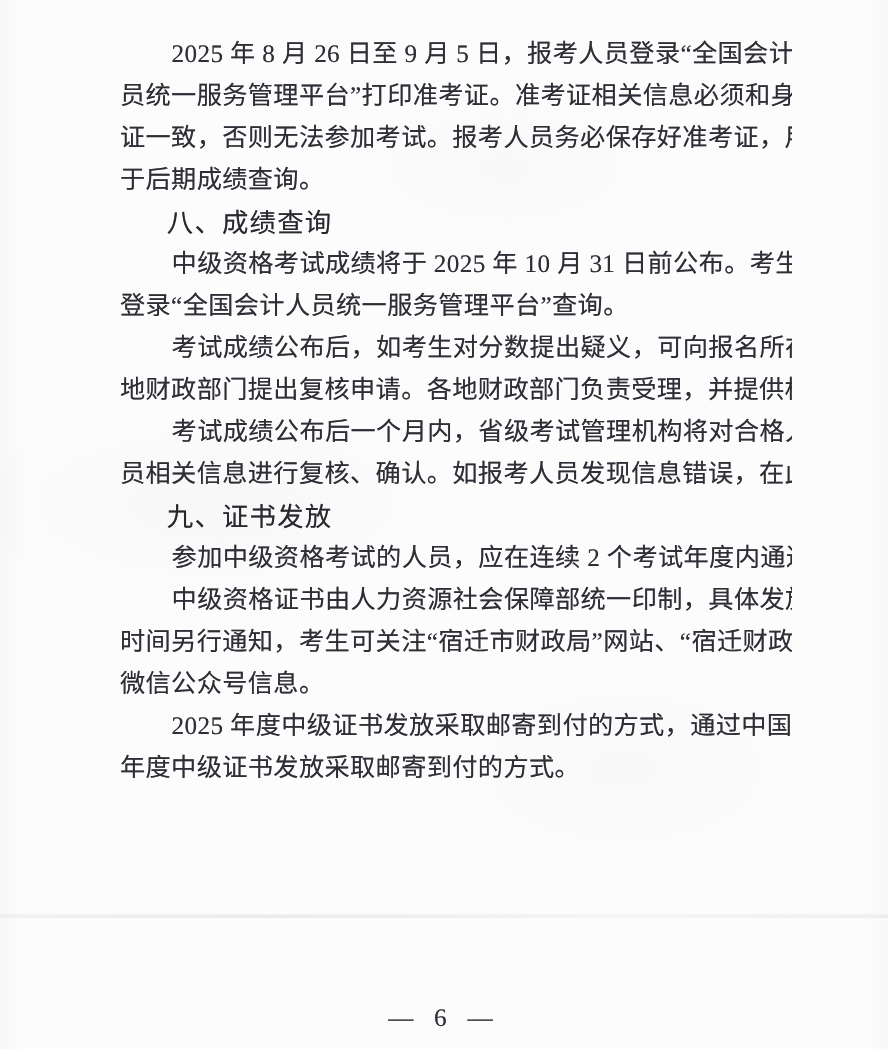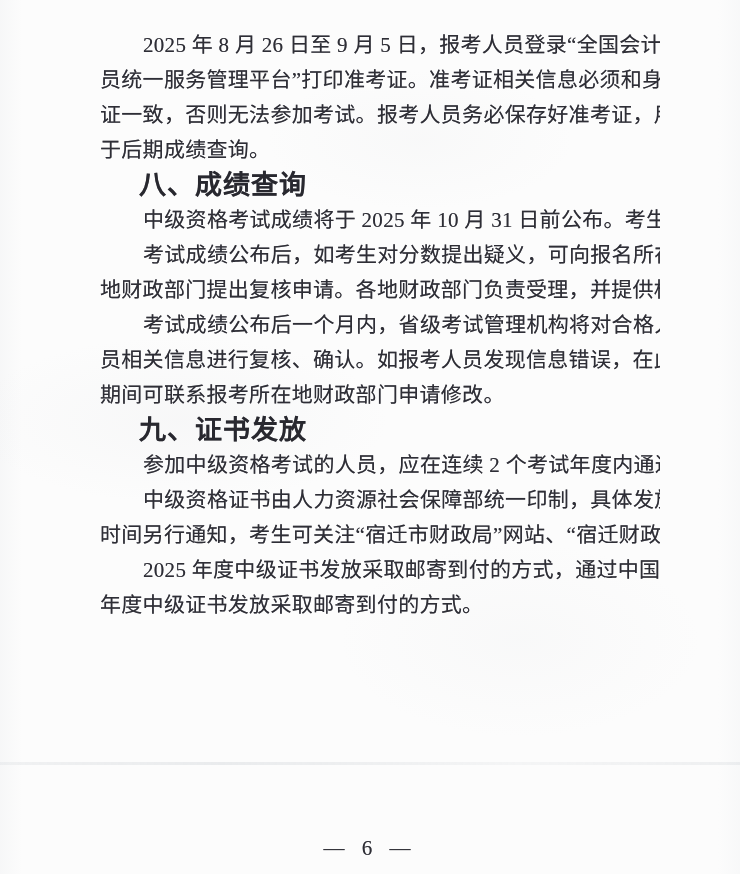--- a/index.html
+++ b/index.html
@@ -57,22 +57,22 @@
   .line.first {
     text-indent: 43px;
   }
   .line.last {
     text-align-last: left;
     white-space: normal;
     font-family: Liberation Serif, serif;
   }
   .line.heading {
     font-family: "Liberation Sans", "DejaVu Sans", sans-serif;
-    font-weight: 700;
-    font-size: 27px;
+    font-weight: 400;
+    font-size: 22px;
     letter-spacing: 1px;
     text-align-last: left;
     text-indent: 39px;
     color: #28282f;
   }
   .page-footer {
     position: absolute;
     left: 0;
     top: 836px;
     width: 100%;
@@ -92,32 +92,33 @@
 <div class="text-column">
 
   <div class="line first">2025 年 8 月 26 日至 9 月 5 日，报考人员登录“全国会计人</div>
   <div class="line">员统一服务管理平台”打印准考证。准考证相关信息必须和身份</div>
   <div class="line">证一致，否则无法参加考试。报考人员务必保存好准考证，用</div>
   <div class="line last">于后期成绩查询。</div>
 
   <div class="line heading">八、成绩查询</div>
 
   <div class="line first">中级资格考试成绩将于 2025 年 10 月 31 日前公布。考生可</div>
+  <div class="line last">登录“全国会计人员统一服务管理平台”查询。</div>
 
   <div class="line first">考试成绩公布后，如考生对分数提出疑义，可向报名所在</div>
   <div class="line">地财政部门提出复核申请。各地财政部门负责受理，并提供相</div>
 
   <div class="line first">考试成绩公布后一个月内，省级考试管理机构将对合格人</div>
   <div class="line">员相关信息进行复核、确认。如报考人员发现信息错误，在此</div>
-  <div class="line last">期间可联系报考所在地财政部门申请修改。</div>
 
   <div class="line heading">九、证书发放</div>
 
   <div class="line first">参加中级资格考试的人员，应在连续 2 个考试年度内通过</div>
 
   <div class="line first">中级资格证书由人力资源社会保障部统一印制，具体发放</div>
   <div class="line">时间另行通知，考生可关注“宿迁市财政局”网站、“宿迁财政”</div>
+  <div class="line last">微信公众号信息。</div>
 
   <div class="line first">2025 年度中级证书发放采取邮寄到付的方式，通过中国邮</div>
   <div class="line last">年度中级证书发放采取邮寄到付的方式。</div>
 </div>
 
 <div class="page-footer">— 6 —</div>
 
 </body></html>

